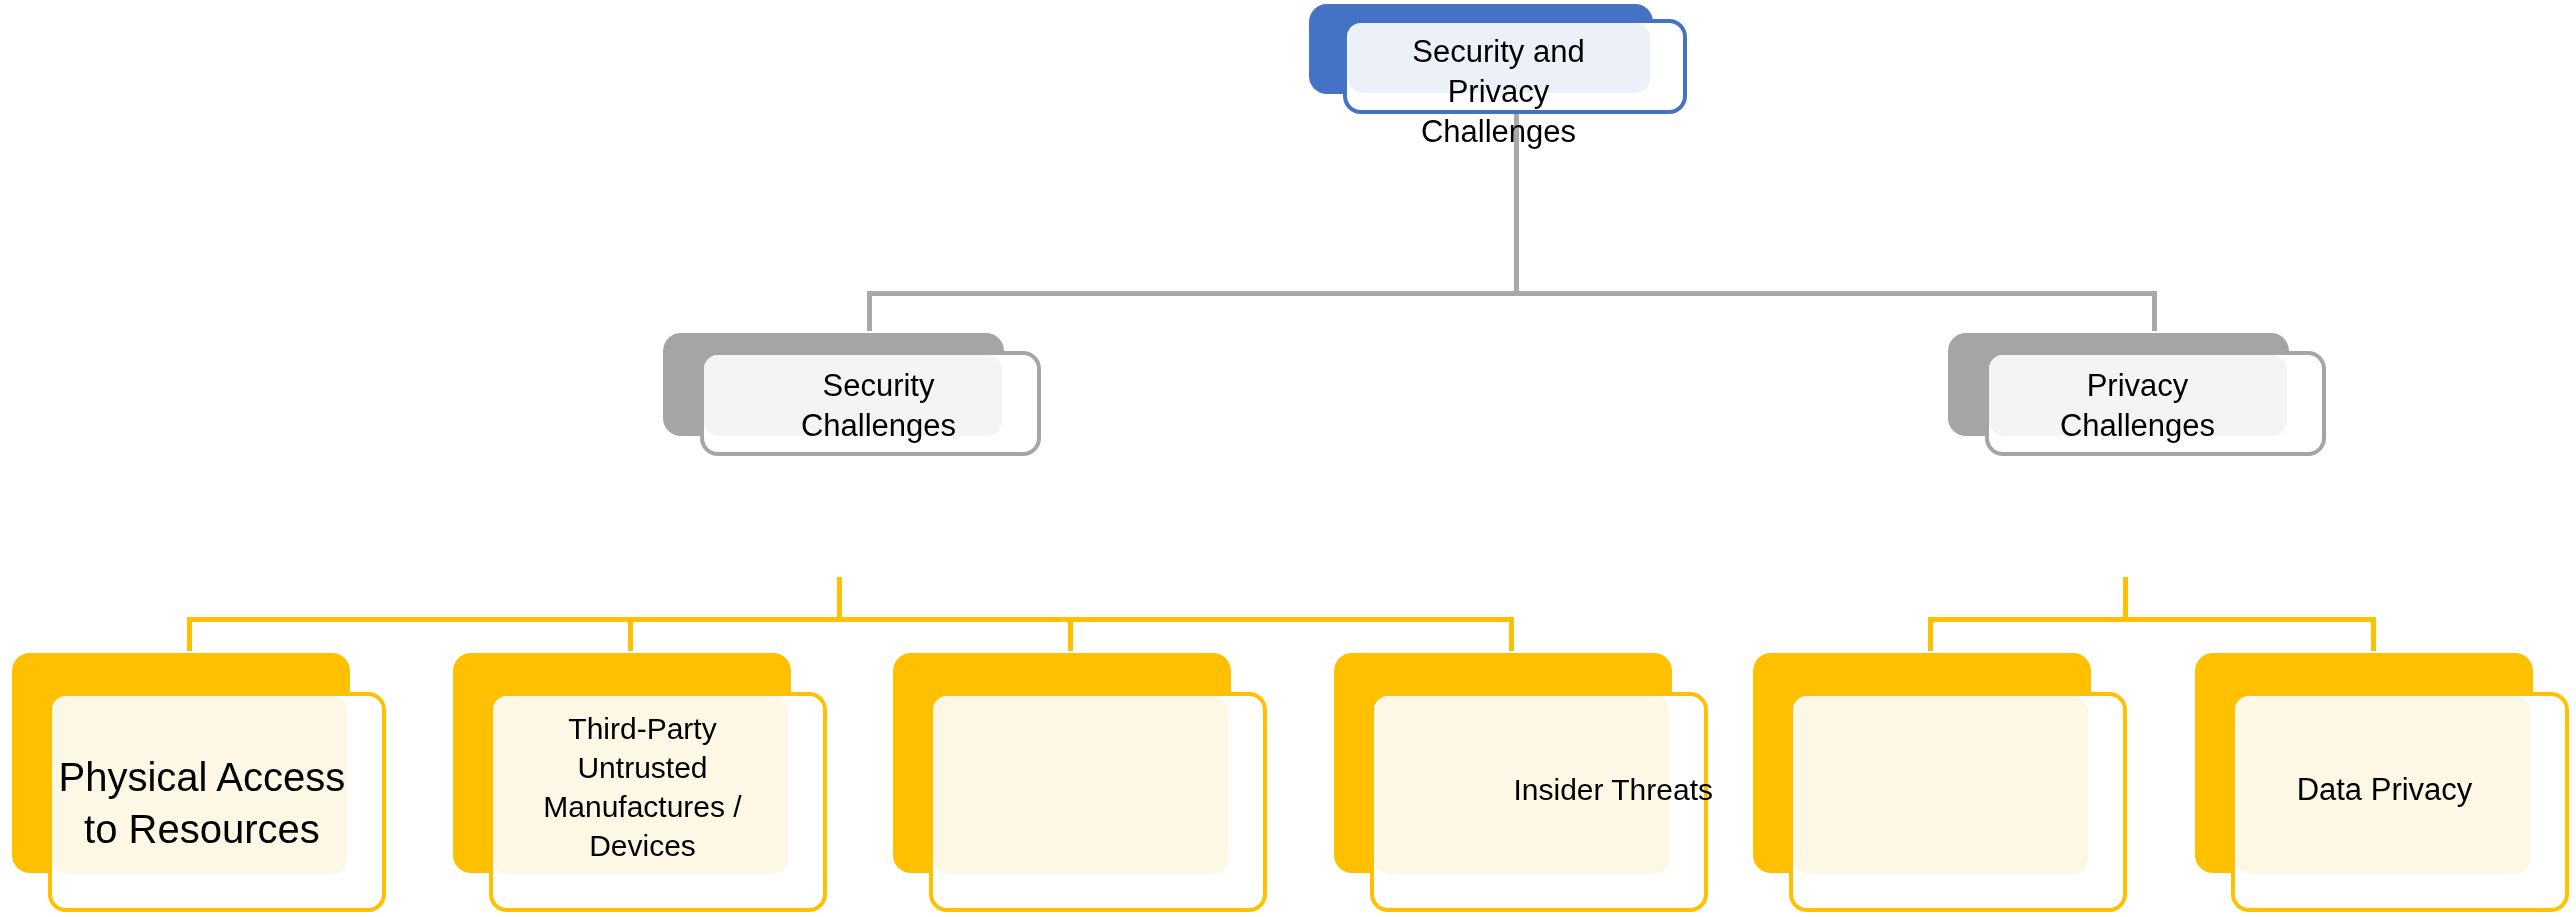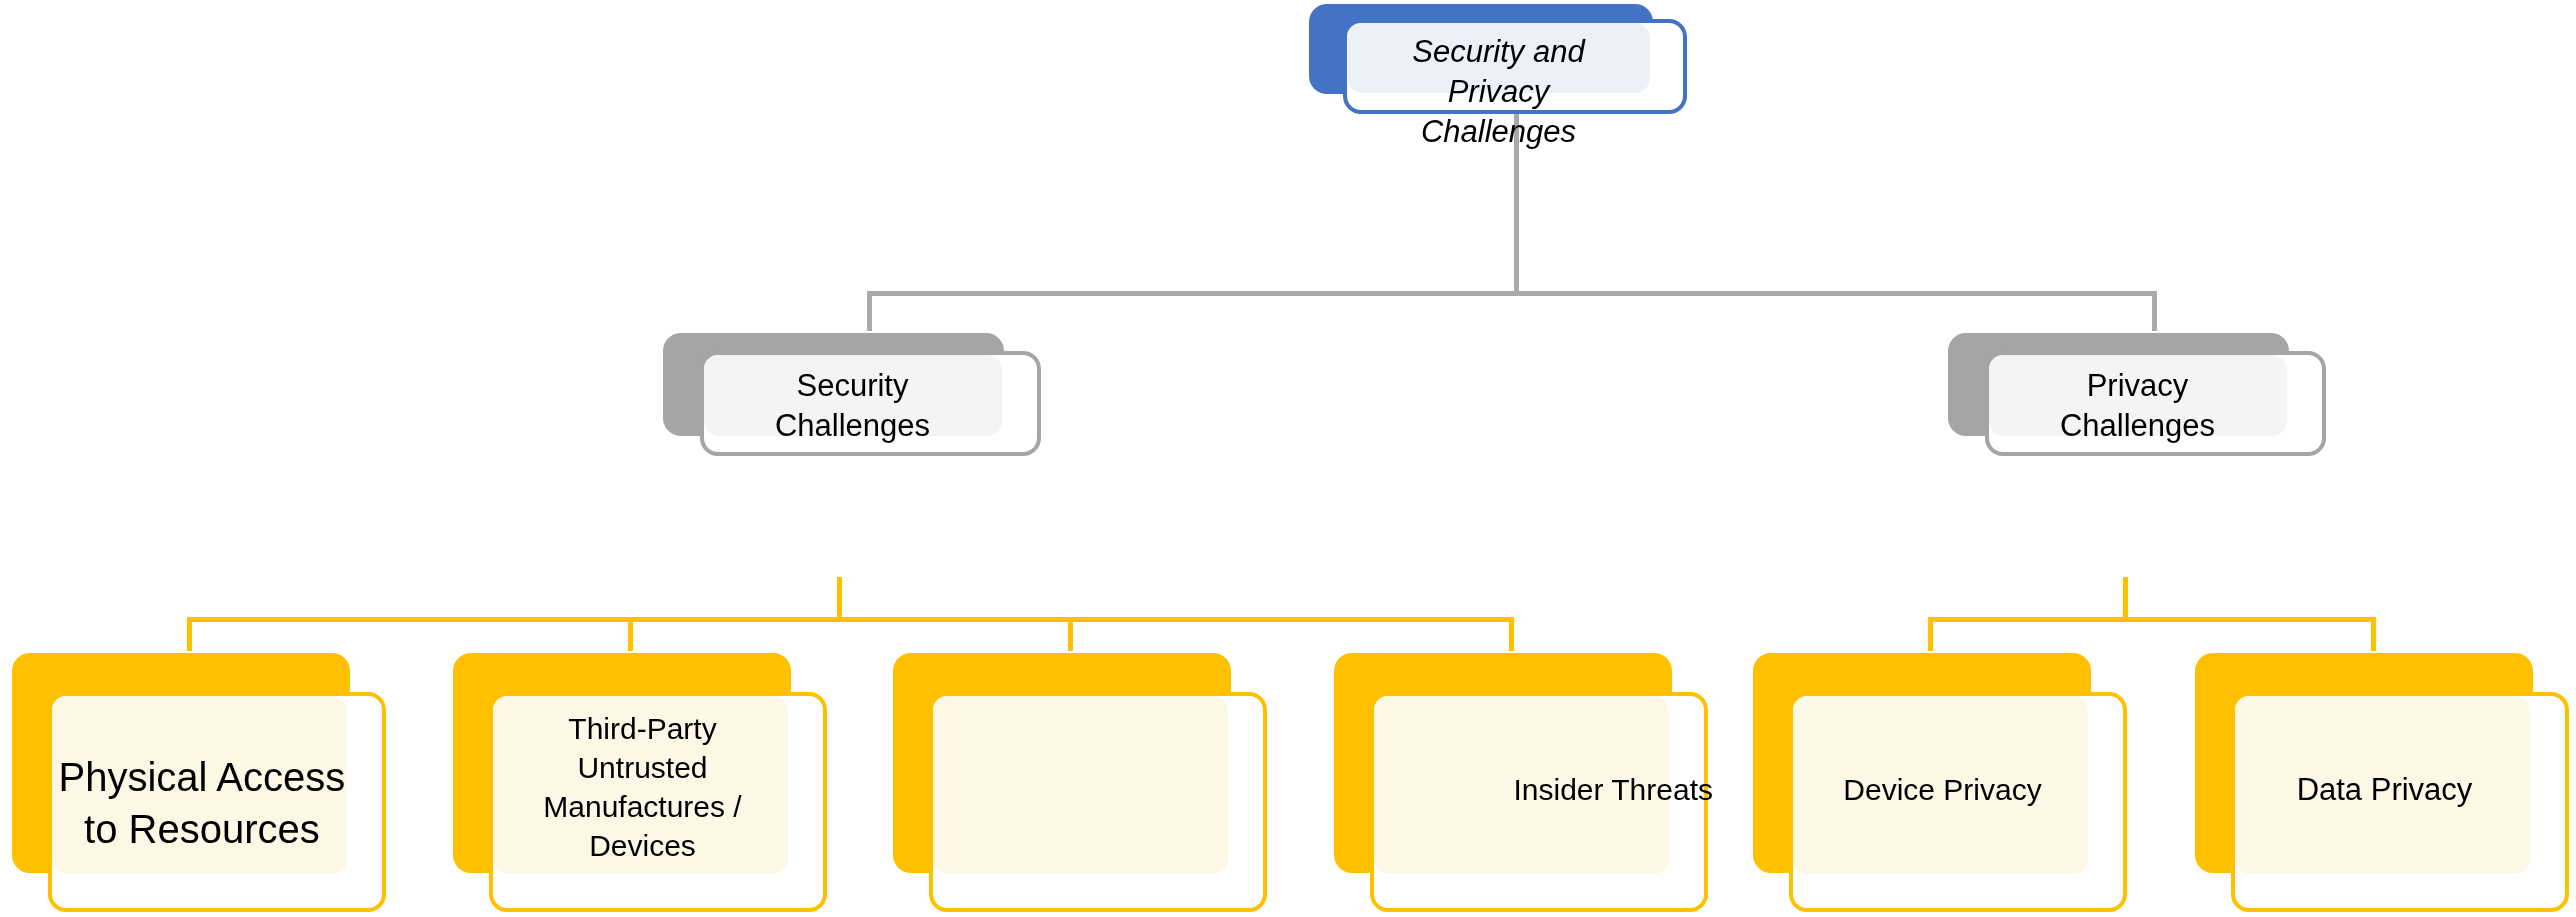--- a/index.html
+++ b/index.html
@@ -88,30 +88,30 @@
 
   <div class="conn v amber" style="left:2123px; top:577px; height:41px;"></div>
   <div class="conn h amber" style="left:1928px; top:617px; width:448px;"></div>
   <div class="conn v amber" style="left:1928px; top:617px; height:38px;"></div>
   <div class="conn v amber" style="left:2371px; top:617px; height:38px;"></div>
 
   <div class="node n-root" style="left:1309px; top:4.1px; width:379px; height:110px;">
     <div class="back" style="width:344px; height:90px;"></div>
     <div class="front" style="left:34px; top:15px; width:344px; height:95px;"></div>
     <div class="tint" style="left:39px; top:19.3px; width:302px; height:70px;"></div>
-    <div class="label" style="top:27.6px; font-size:31px;font-style:italic;">Security and
+    <div class="label" style="top:27.6px; font-size:31px;">Security and
 Privacy
 Challenges</div>
   </div>
 
   <div class="node n-l2" style="left:663px; top:333px; width:379px; height:123px;">
     <div class="back" style="width:341px; height:103px;"></div>
     <div class="front" style="left:37px; top:18px; width:341px; height:105px;"></div>
     <div class="tint" style="left:41px; top:22px; width:298px; height:81px;"></div>
-    <div class="label" style="top:33px; font-size:31px;">Security
+    <div class="label" style="top:33px; font-size:31px;margin-left:26px;">Security
 Challenges</div>
   </div>
 
   <div class="node n-l2" style="left:1948px; top:333px; width:379px; height:123px;">
     <div class="back" style="width:341px; height:103px;"></div>
     <div class="front" style="left:37px; top:18px; width:341px; height:105px;"></div>
     <div class="tint" style="left:41px; top:22px; width:298px; height:81px;"></div>
     <div class="label" style="top:33px; font-size:31px;">Privacy
 Challenges</div>
   </div>
@@ -144,21 +144,20 @@
     <div class="back" style="width:338px; height:220px;"></div>
     <div class="front" style="left:36px; top:39px; width:338px; height:220px;"></div>
     <div class="tint" style="left:40px; top:43px; width:295px; height:178px;"></div>
     <div class="label" style="top:117px; font-size:30px;text-align:right;">Insider Threats</div>
   </div>
 
   <div class="node n-l3" style="left:1753px; top:653px; width:379px; height:259px;">
     <div class="back" style="width:338px; height:220px;"></div>
     <div class="front" style="left:36px; top:39px; width:338px; height:220px;"></div>
     <div class="tint" style="left:40px; top:43px; width:295px; height:178px;"></div>
-    <div class="label" style="top:117px; font-size:30px;">Device Privacy</div>
   </div>
 
   <div class="node n-l3" style="left:2195px; top:653px; width:379px; height:259px;">
     <div class="back" style="width:338px; height:220px;"></div>
     <div class="front" style="left:36px; top:39px; width:338px; height:220px;"></div>
     <div class="tint" style="left:40px; top:43px; width:295px; height:178px;"></div>
     <div class="label" style="top:117px; font-size:31px;">Data Privacy</div>
   </div>
 
 </div>

